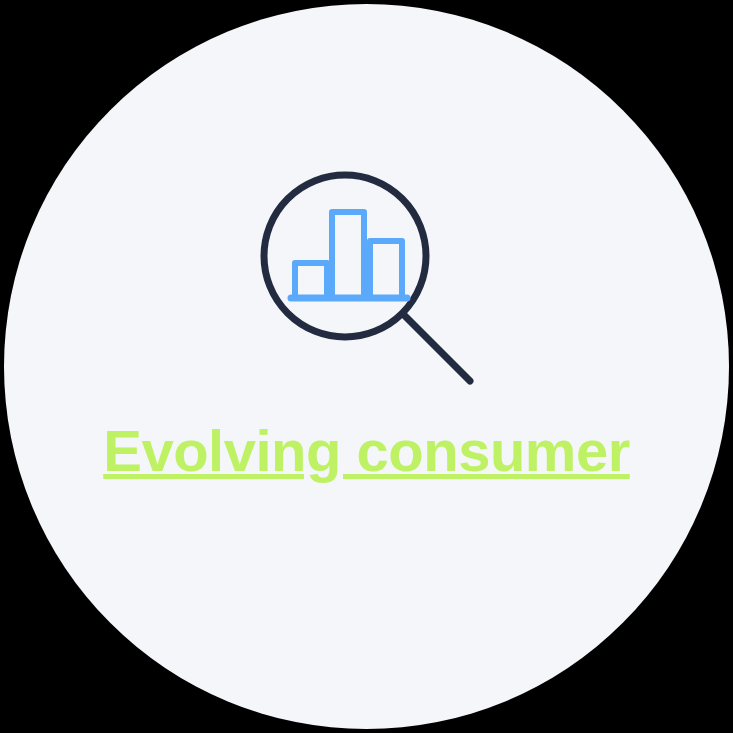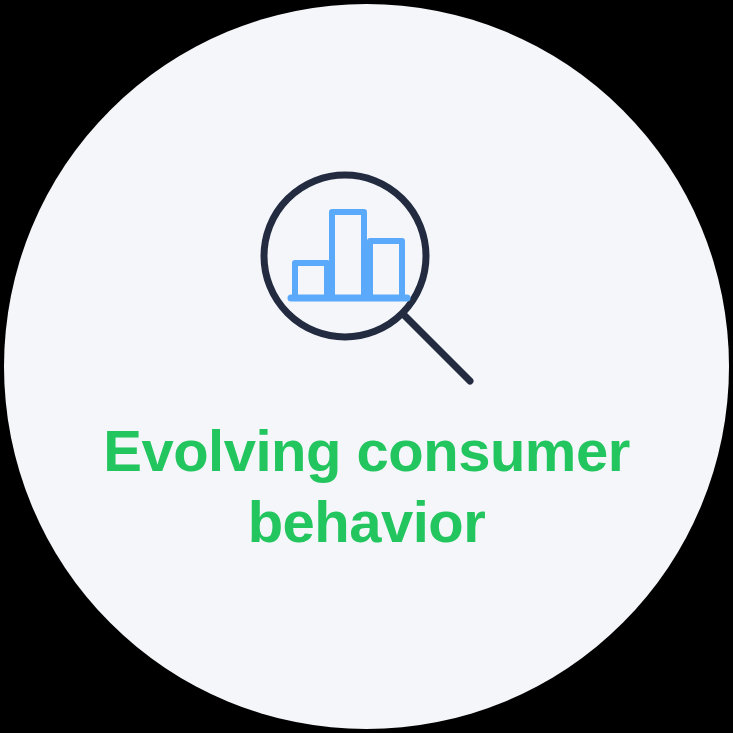--- a/index.html
+++ b/index.html
@@ -42,22 +42,23 @@
     width: 733px;
     text-align: center;
   }
   .title-line {
     display: block;
     font-family: "Liberation Sans", sans-serif;
     font-weight: bold;
     font-size: 58px;
     line-height: 71px;
     letter-spacing: -0.5px;
-    color: #22c55e;
+    color: #bef264;
     white-space: nowrap;
+    text-decoration: underline;
   }
 </style>
 </head>
 <body>
 
 <div id="card">
 
   <div class="circle-bg"></div>
 
   <div class="icon-wrap">
@@ -72,16 +73,15 @@
       <path d="M 332 297 L 332 212 L 364 212 L 364 297" fill="none" stroke="#5ba9fb" stroke-width="6" stroke-linecap="round" stroke-linejoin="round"></path>
 
       <path d="M 370 297 L 370 241 L 402 241 L 402 297" fill="none" stroke="#5ba9fb" stroke-width="6" stroke-linecap="round" stroke-linejoin="round"></path>
 
       <line x1="291" y1="298" x2="407" y2="298" stroke="#5ba9fb" stroke-width="7" stroke-linecap="round"></line>
     </svg>
   </div>
 
   <div class="title-block">
     <span class="title-line">Evolving consumer</span>
-    <span class="title-line">behavior</span>
   </div>
 
 </div>
 
 </body></html>

